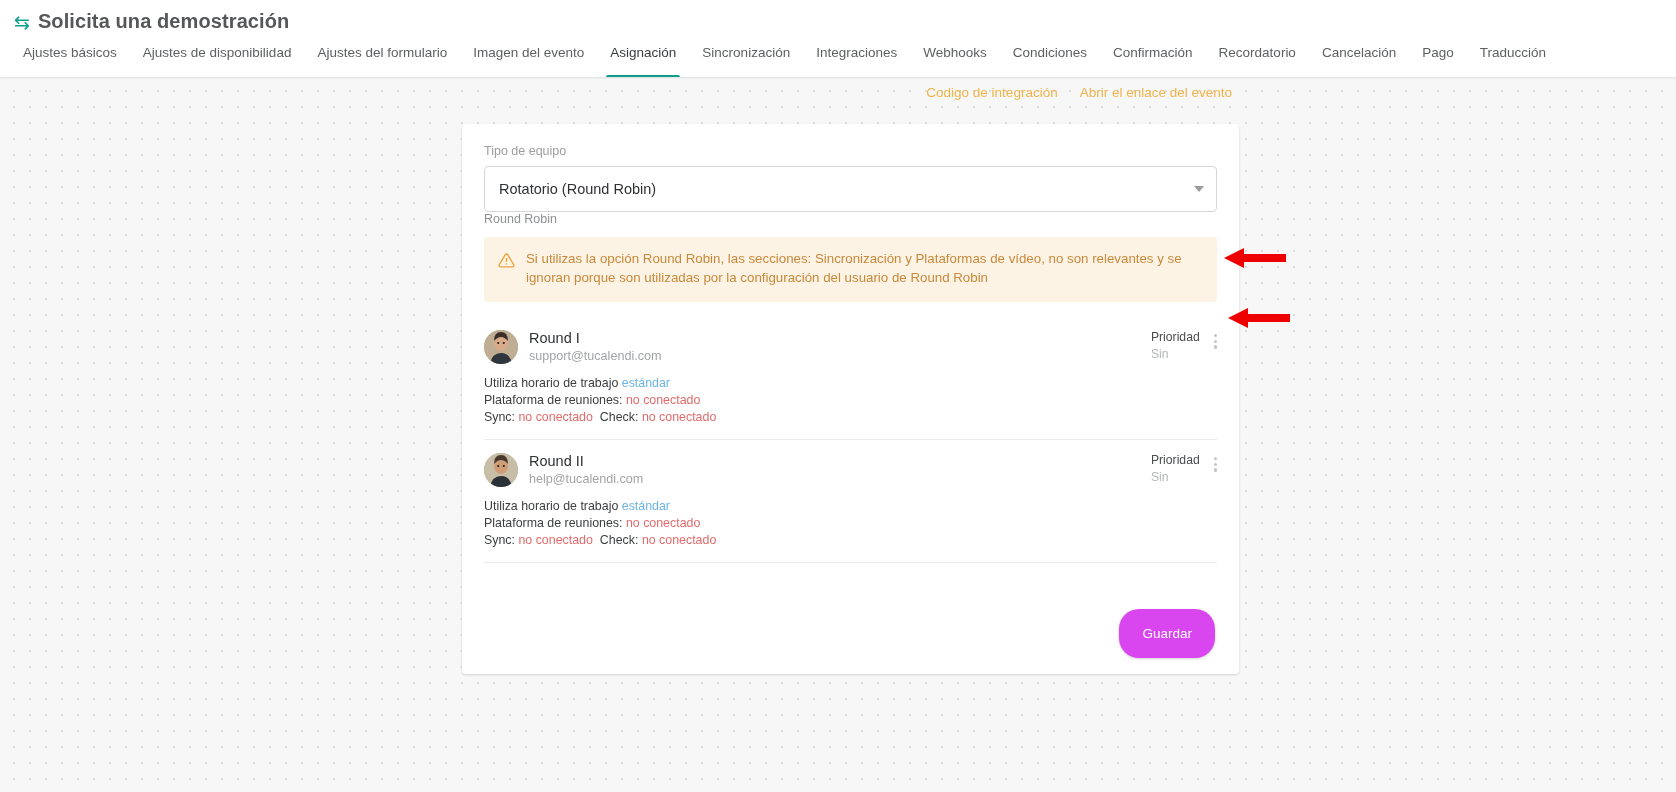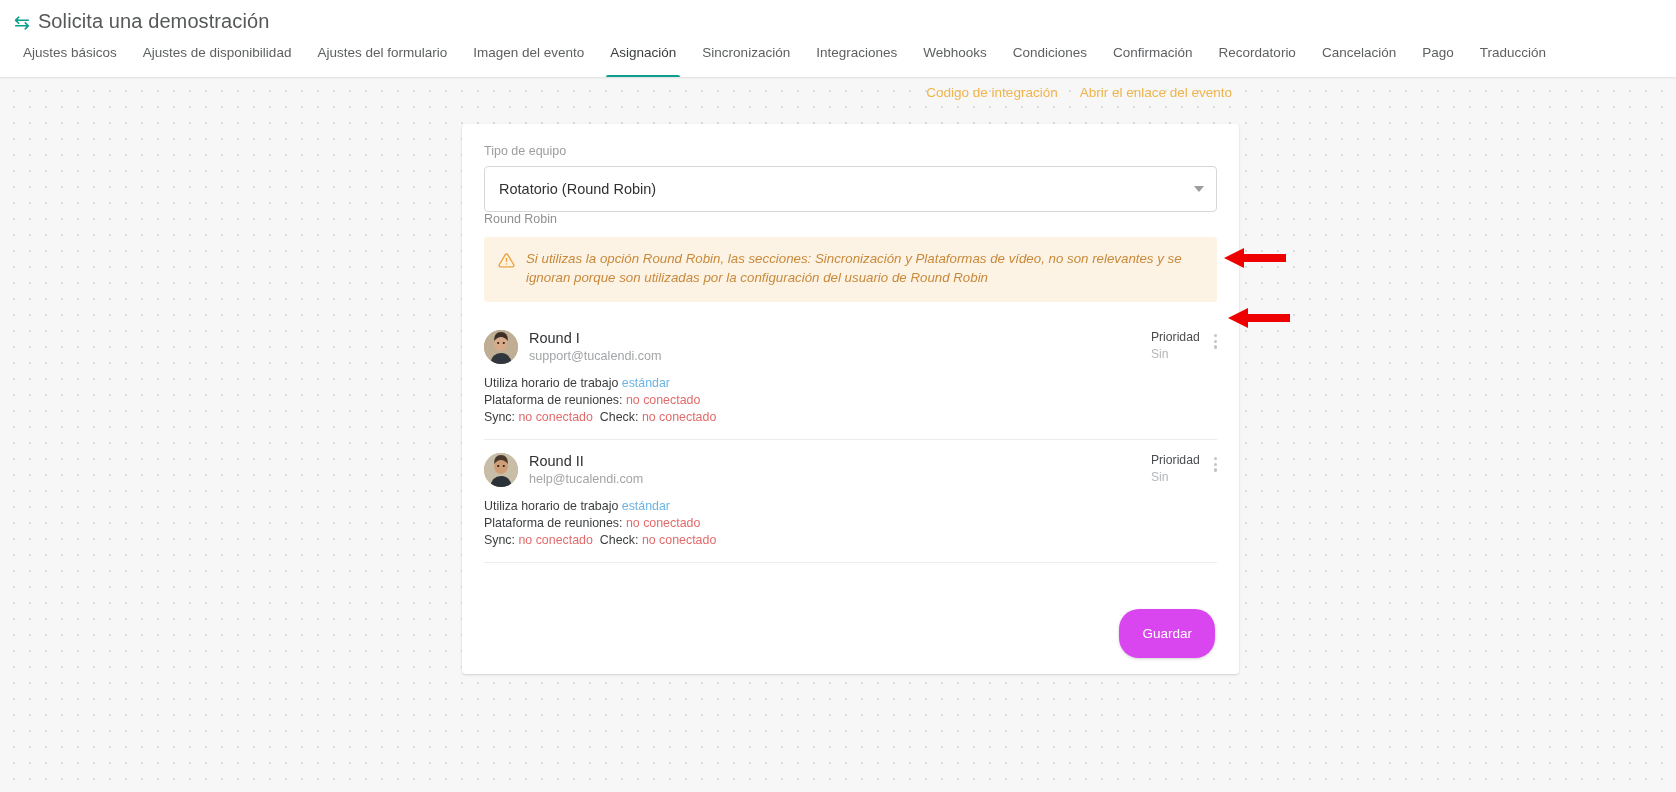--- a/index.html
+++ b/index.html
@@ -36,21 +36,21 @@
   .exchange-icon {
     color: #0e9e8e;
     font-size: 19px;
     line-height: 1;
     display: inline-block;
     transform: translateY(1px);
   }
 
   .page-title {
     font-size: 20px;
-    font-weight: 400;
+    font-weight: 700;
     color: #555759;
     letter-spacing: 0.1px;
   }
 
   .tabs {
     display: flex;
     padding: 0 0 0 10px;
     gap: 0;
     height: 38px;
   }
@@ -170,21 +170,20 @@
   }
 
   
   .alert {
     background: #fdf3e4;
     border-radius: 3px;
     display: flex;
     gap: 11px;
     padding: 13px 16px 14px 14px;
     margin-bottom: 27px;
-    font-style: italic;
   }
 
   .alert-icon {
     flex: 0 0 auto;
     width: 17px; height: 17px;
     margin-top: 2px;
   }
 
   .alert-text {
     font-size: 13.3px;

